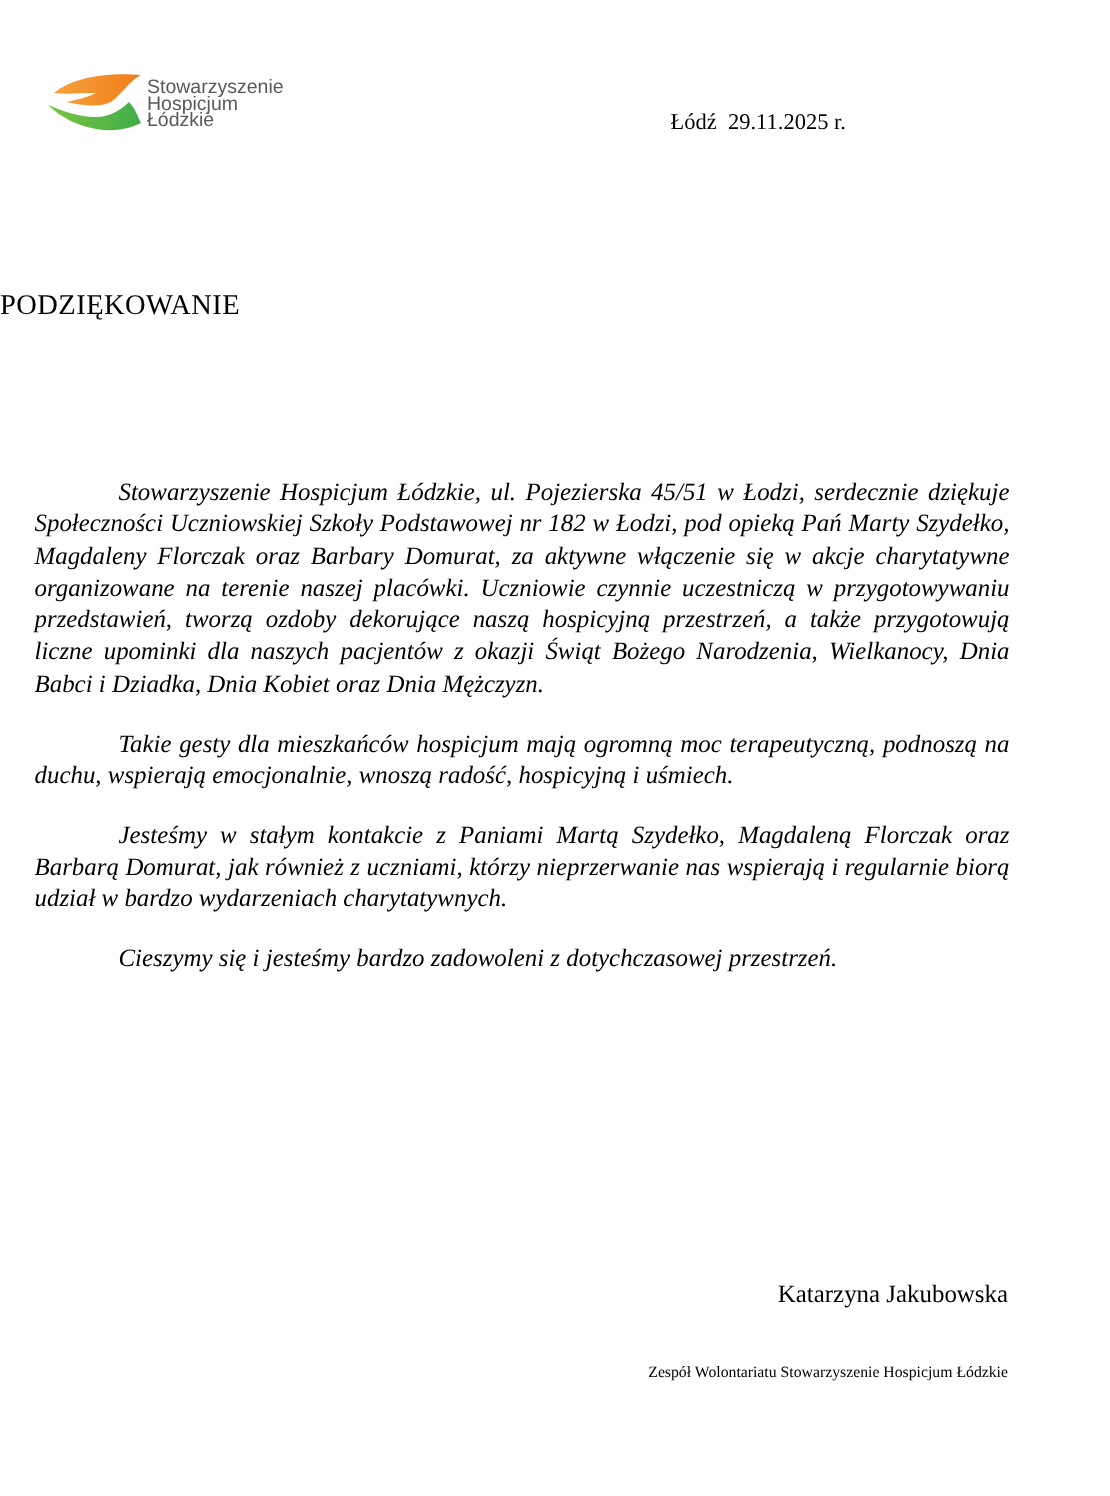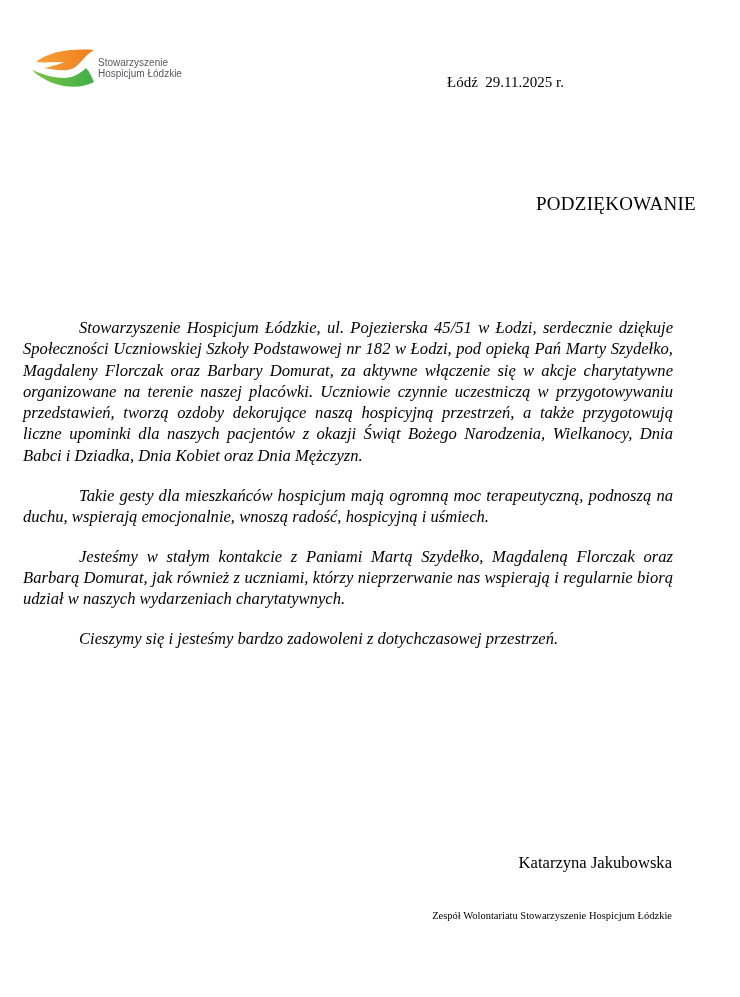--- a/index.html
+++ b/index.html
@@ -1,22 +1,22 @@
 <!DOCTYPE html>
 <html><head>
   <meta charset="utf-8">
   <style>
     html, body { margin: 0; padding: 0; background: #ffffff; }
     body { width: 740px; height: 997px; position: relative; overflow: hidden;
            font-family: "Liberation Serif", serif; color: #000; }
     .logo { position: absolute; left: 30px; top: 46px; width: 160px; height: 44px; display: flex; align-items: center; }
     .logo svg { width: 66px; height: 40px; flex: none; }
-    .logo-text { margin-left: 2px; font-family: "Liberation Sans", sans-serif; font-size: 10px; line-height: 11px; color: #58595b; }
+    .logo-text { margin-left: 2px; font-family: "Liberation Sans", sans-serif; font-size: 13px; line-height: 11px; color: #58595b; }
     .date { position: absolute; left: 447px; top: 74px; font-size: 15px; white-space: pre; }
-    .title { position: absolute; left: 0; width: 696px; top: 193px; text-align: right; font-size: 19px; letter-spacing: 0.3px; }
+    .title { position: absolute; left: 0; width: 696px; top: 193px; text-align: left; font-size: 19px; letter-spacing: 0.3px; }
     .body { position: absolute; left: 23px; top: 317px; width: 650px; font-size: 16.6px; line-height: 21.3px; }
     .body p { margin: 0 0 18.5px 0; text-align: justify; text-indent: 56px; font-style: italic; }
     .body p.center { text-align: left; text-indent: 56px; }
     .signature { position: absolute; right: 68px; top: 853px; font-size: 16.6px; }
     .team { position: absolute; right: 68px; top: 894px; font-size: 10.5px; margin-top: 16px; }
   </style>
 </head>
 <body>
 
 <div class="logo">
@@ -41,18 +41,18 @@
   </div>
 </div>
 
 <div class="date">Łódź  29.11.2025 r.</div>
 
 <div class="title">PODZIĘKOWANIE</div>
 
 <div class="body">
   <p>Stowarzyszenie Hospicjum Łódzkie, ul. Pojezierska 45/51 w Łodzi, serdecznie dziękuje Społeczności Uczniowskiej Szkoły Podstawowej nr 182 w Łodzi, pod opieką Pań Marty Szydełko, Magdaleny Florczak oraz Barbary Domurat, za aktywne włączenie się w akcje charytatywne organizowane na terenie naszej placówki. Uczniowie czynnie uczestniczą w przygotowywaniu przedstawień, tworzą ozdoby dekorujące naszą hospicyjną przestrzeń, a także przygotowują liczne upominki dla naszych pacjentów z okazji Świąt Bożego Narodzenia, Wielkanocy, Dnia Babci i Dziadka, Dnia Kobiet oraz Dnia Mężczyzn.</p>
   <p>Takie gesty dla mieszkańców hospicjum mają ogromną moc terapeutyczną, podnoszą na duchu, wspierają emocjonalnie, wnoszą radość, hospicyjną i uśmiech.</p>
-  <p>Jesteśmy w stałym kontakcie z Paniami Martą Szydełko, Magdaleną Florczak oraz Barbarą Domurat, jak również z uczniami, którzy nieprzerwanie nas wspierają i regularnie biorą udział w naszych wydarzeniach charytatywnych.</p>
+  <p>Jesteśmy w stałym kontakcie z Paniami Martą Szydełko, Magdaleną Florczak oraz Barbarą Domurat, jak również z uczniami, którzy nieprzerwanie nas wspierają i regularnie biorą udział w bardzo wydarzeniach charytatywnych.</p>
   <p class="center">Cieszymy się i jesteśmy bardzo zadowoleni z dotychczasowej przestrzeń.</p>
 </div>
 
 <div class="signature">Katarzyna Jakubowska</div>
 <div class="team">Zespół Wolontariatu Stowarzyszenie Hospicjum Łódzkie</div>
 
 </body></html>

